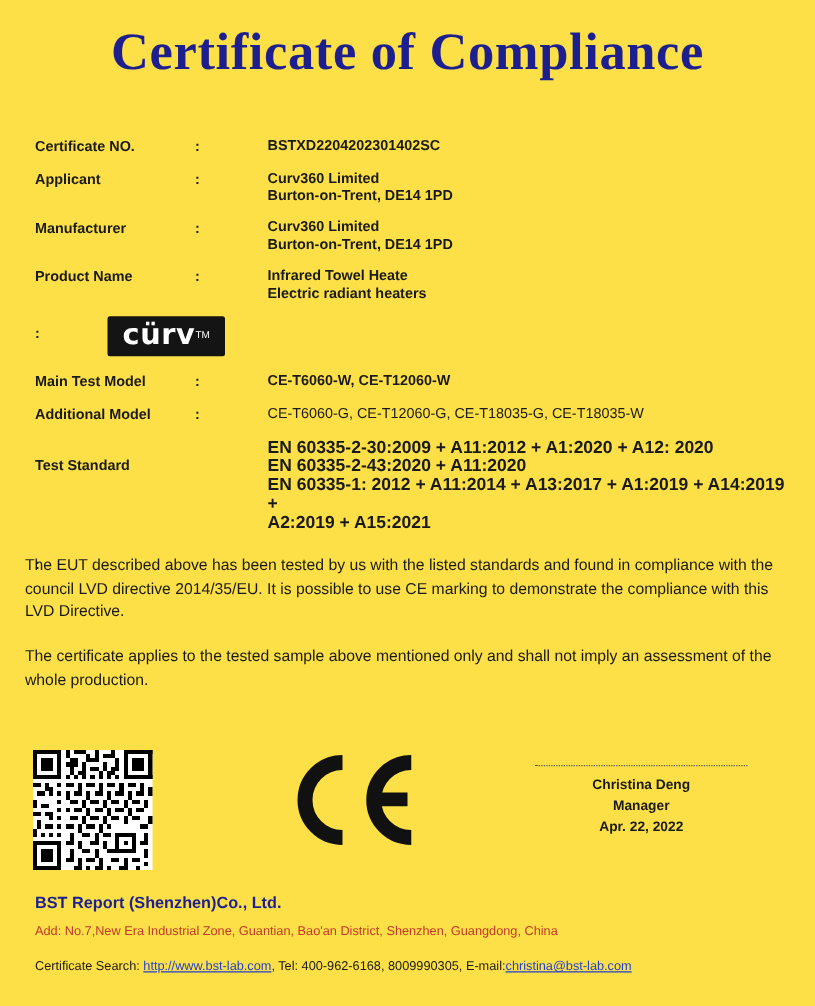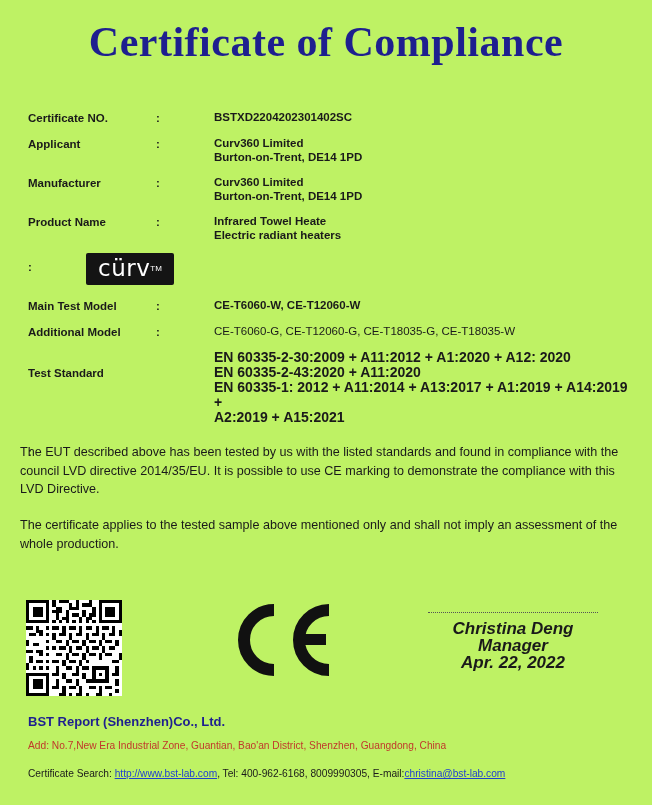--- a/index.html
+++ b/index.html
@@ -12,21 +12,21 @@
     height: 805px;
     position: relative;
     font-family: "Liberation Sans", sans-serif;
     color: #1a1a1a;
     overflow: hidden;
   }
   .page {
     position: relative;
     width: 652px;
     height: 805px;
-    background: #bef264;
+    background: #fde047;
   }
   .title {
     position: absolute;
     top: 18px;
     left: 0;
     width: 652px;
     text-align: center;
     font-family: "Liberation Serif", serif;
     font-weight: bold;
     font-size: 42px;
@@ -81,21 +81,21 @@
   .logo-box {
     display: inline-block;
     background: #141414;
     padding: 3px 12px 4px 12px;
     border-radius: 2px;
   }
   .logo-text {
     font-family: "DejaVu Sans", sans-serif;
     color: #ffffff;
     font-size: 23px;
-    font-weight: normal;
+    font-weight: bold;
     letter-spacing: 0.5px;
     line-height: 25px;
   }
   .logo-tm {
     font-size: 8px;
     vertical-align: super;
     font-weight: normal;
   }
 
   
@@ -135,25 +135,24 @@
     top: 612px;
     width: 190px;
     text-align: center;
   }
   .sig-line {
     border-top: 1px dotted #555;
     height: 0;
     margin: 0 10px 7px 10px;
   }
   .sig-name, .sig-role, .sig-date {
-    font-size: 17px;
+    font-size: 11px;
     font-weight: bold;
     line-height: 17px;
     color: #1a1a1a;
-    font-style: italic;
   }
 
   
   .footer-company {
     position: absolute;
     left: 28px;
     top: 714px;
     font-size: 13px;
     font-weight: bold;
     color: #1e1f8f;

